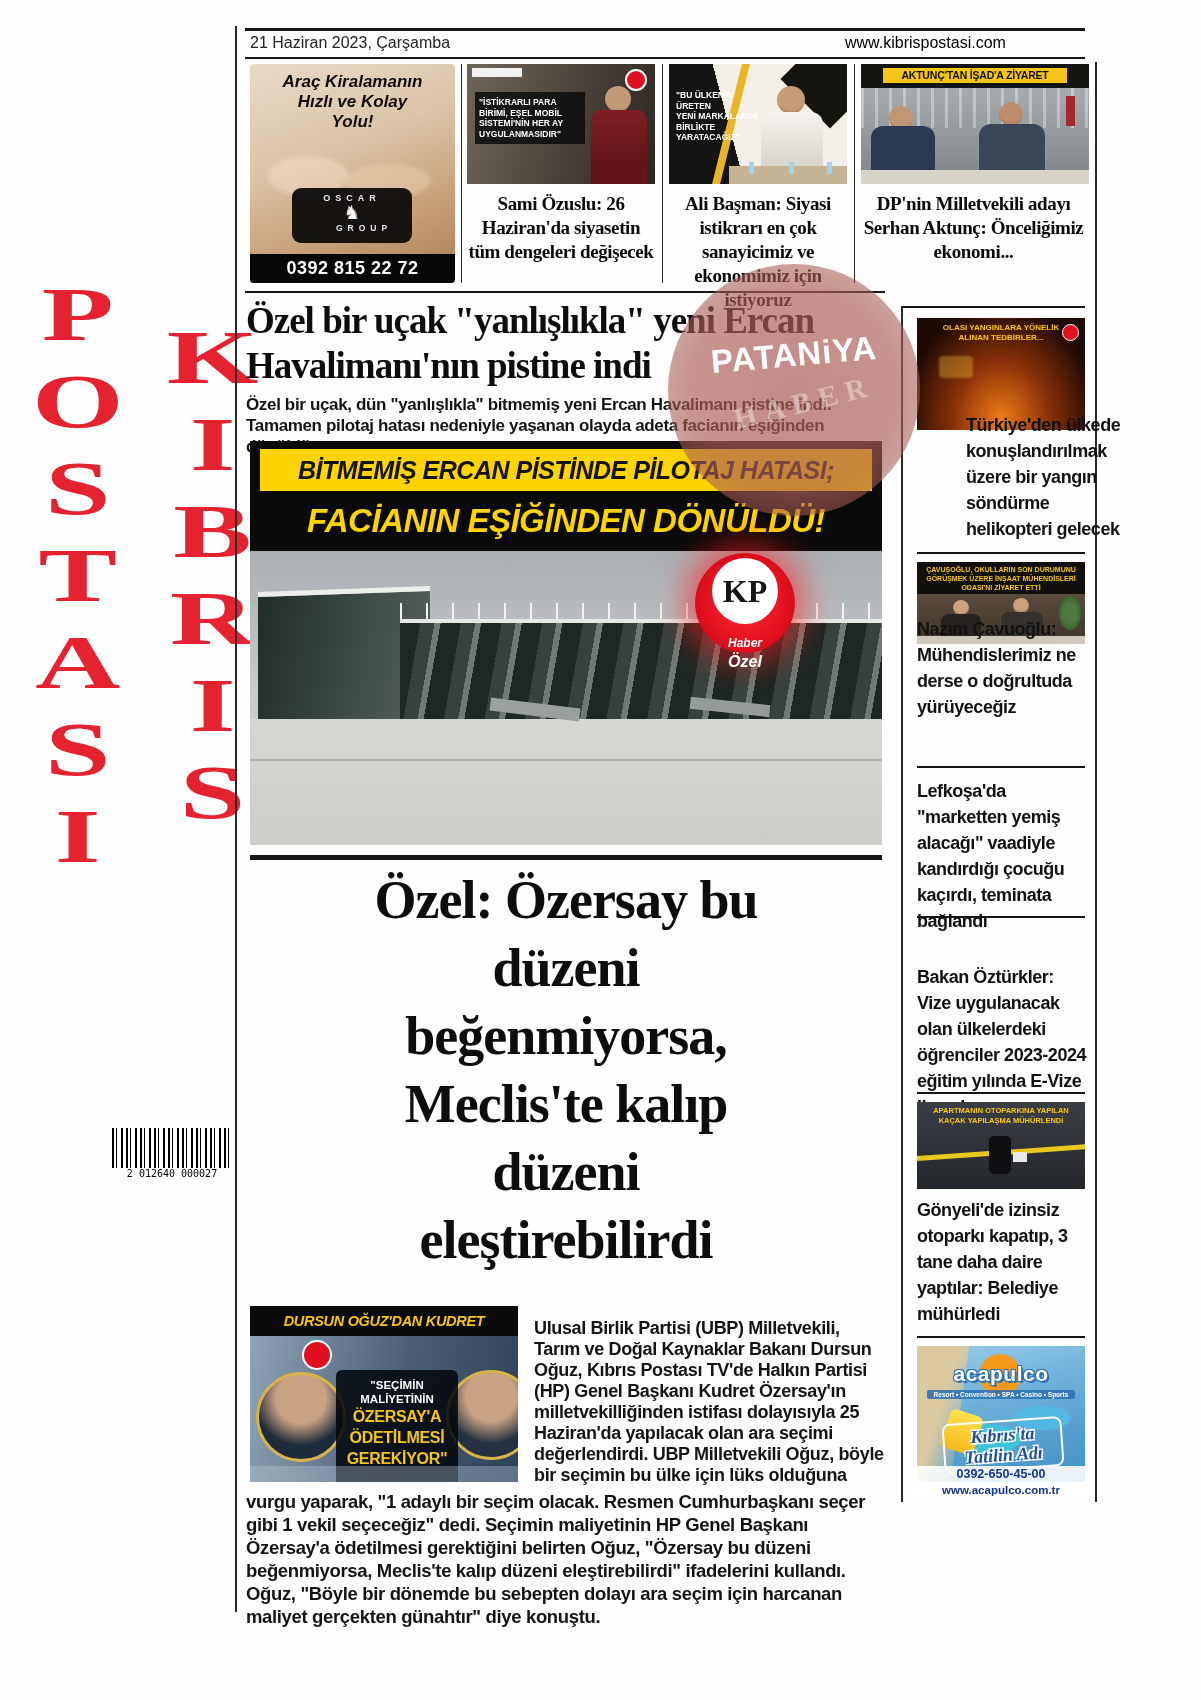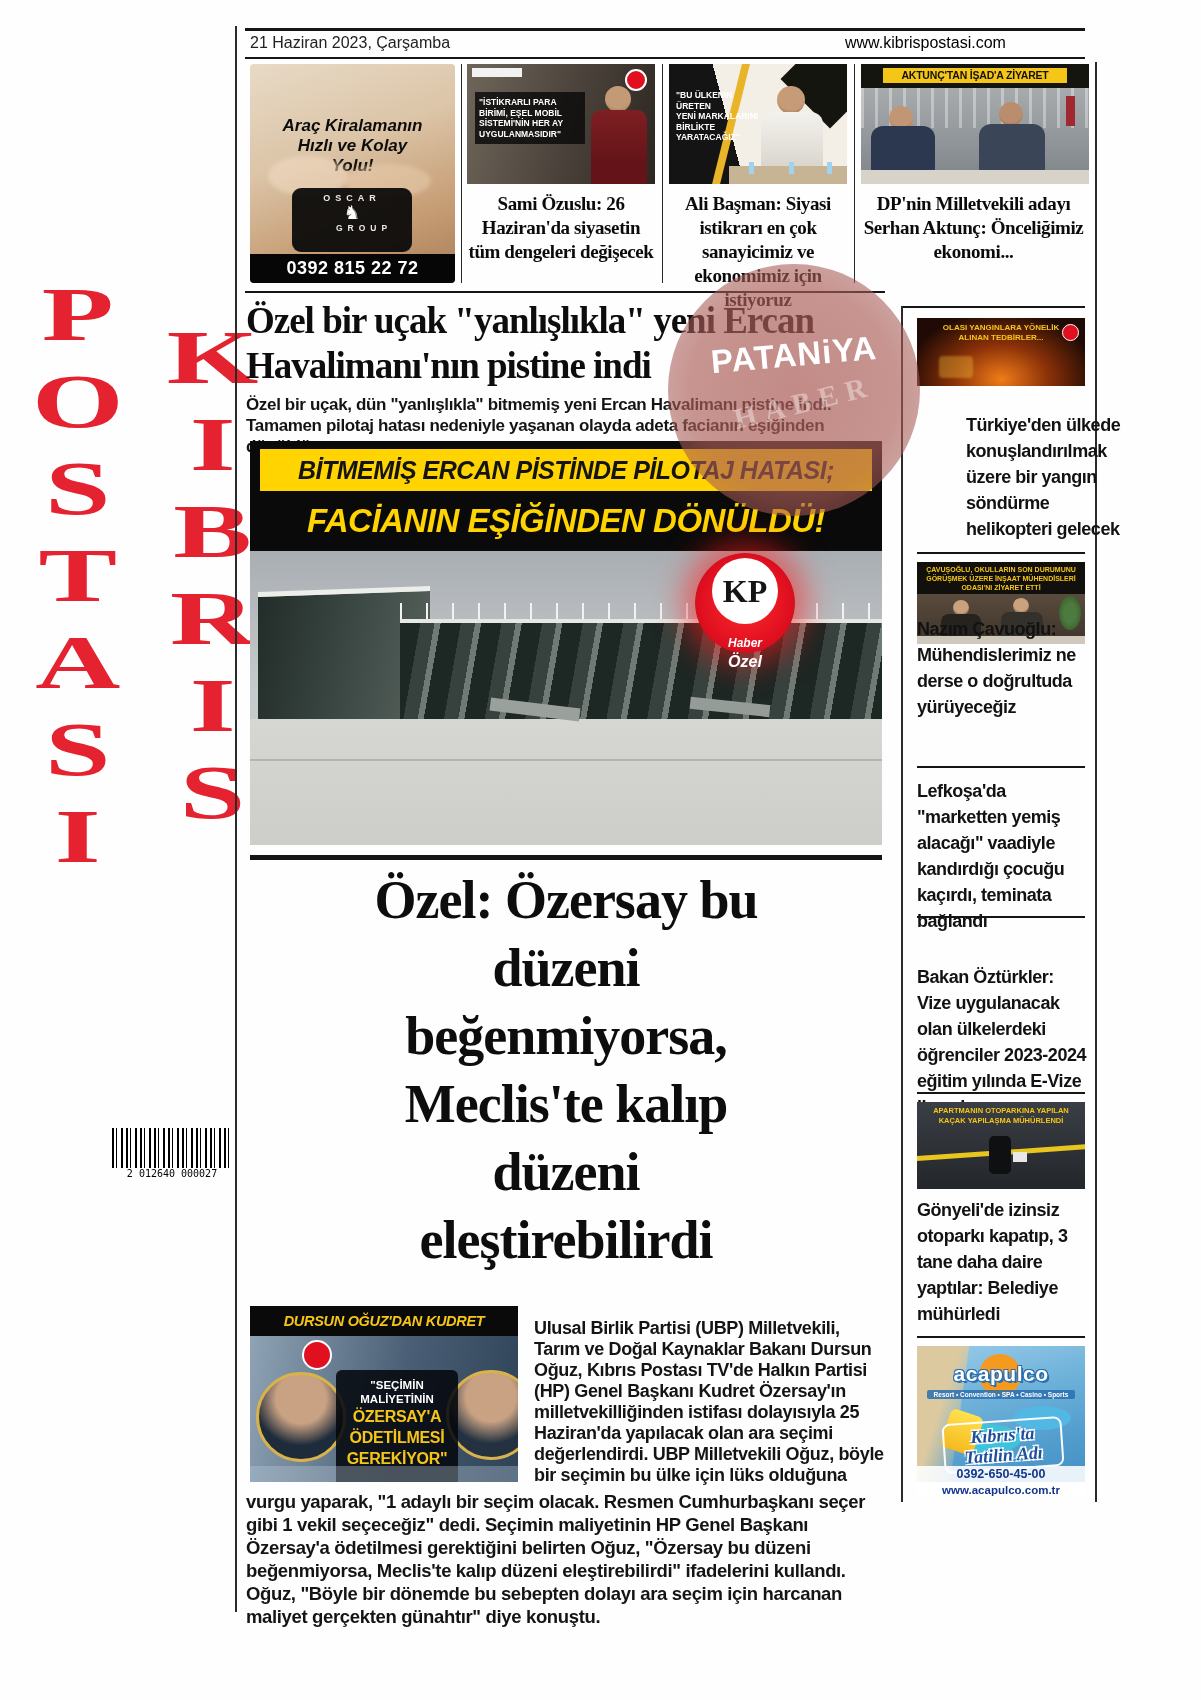--- a/index.html
+++ b/index.html
@@ -36,26 +36,26 @@
 
   <div class="vline" style="left:235px;top:26px;width:2px;height:1586px;"></div>
 
   <div class="hline" style="left:245px;top:28px;width:840px;height:3px;"></div>
   <div class="abs" style="left:250px;top:34px;font-size:16px;color:#222;">21 Haziran 2023, Çarşamba</div>
   <div class="abs" style="left:845px;top:34px;width:240px;text-align:left;font-size:16px;color:#000000;">www.kibrispostasi.com</div>
   <div class="hline" style="left:245px;top:57px;width:840px;height:2px;"></div>
 
   <div class="card-img" style="left:250px;top:64px;width:205px;height:219px;border-radius:4px;
        background:linear-gradient(160deg,#e8dac6 0%,#dcc5a8 38%,#c69d74 72%,#a87c58 100%);">
-    <div class="abs pre center" style="left:0;right:0;top:8px;font-weight:700;font-style:italic;font-size:17px;line-height:20px;color:#0c0c0c;margin-top:44px;">Araç Kiralamanın
+    <div class="abs pre center" style="left:0;right:0;top:8px;font-weight:700;font-style:italic;font-size:17px;line-height:20px;color:#0c0c0c;">Araç Kiralamanın
 Hızlı ve Kolay
 Yolu!</div>
     <div class="abs" style="left:18px;top:92px;width:80px;height:40px;border-radius:50%;background:rgba(243,221,196,0.55);filter:blur(2px);"></div>
     <div class="abs" style="left:95px;top:100px;width:86px;height:34px;border-radius:50%;background:rgba(236,208,176,0.5);filter:blur(2px);"></div>
-    <div class="abs" style="left:42px;top:124px;width:120px;height:64px;background:rgba(8,8,8,0.93);border-radius:9px;text-align:center;">
+    <div class="abs" style="left:42px;top:124px;width:120px;height:55px;background:rgba(8,8,8,0.93);border-radius:9px;text-align:center;">
       <div style="margin-top:5px;color:#e9e9e9;font-size:9px;letter-spacing:5px;font-weight:700;">OSCAR</div>
       <div style="color:#fff;font-size:19px;line-height:20px;">♞</div>
       <div style="color:#e9e9e9;font-size:8.5px;letter-spacing:5px;font-weight:700;margin-left:24px;">GROUP</div>
     </div>
     <div class="abs center" style="left:0;right:0;bottom:0;height:29px;background:#060606;color:#fff;font-weight:700;font-size:18px;line-height:29px;letter-spacing:0.5px;">0392 815 22 72</div>
   </div>
 
   <div class="vline" style="left:461px;top:64px;width:1px;height:219px;"></div>
 
   <div class="card-img" style="left:467px;top:64px;width:188px;height:120px;background:linear-gradient(105deg,#6f665b 0%,#4a423a 55%,#2c2username621 100%);background:linear-gradient(105deg,#6f665b 0%,#4a423a 55%,#2c2621 100%);">
@@ -169,21 +169,21 @@
   </div>
 
   <div class="abs bodytxt" style="left:534px;top:1318px;width:352px;line-height:21px;">Ulusal Birlik Partisi (UBP) Milletvekili, Tarım ve Doğal Kaynaklar Bakanı Dursun Oğuz, Kıbrıs Postası TV'de Halkın Partisi (HP) Genel Başkanı Kudret Özersay'ın milletvekilliğinden istifası dolayısıyla 25 Haziran'da yapılacak olan ara seçimi değerlendirdi. UBP Milletvekili Oğuz, böyle bir seçimin bu ülke için lüks olduğuna</div>
 
   <div class="abs bodytxt" style="left:246px;top:1490px;width:642px;font-size:18.5px;line-height:23px;">vurgu yaparak, "1 adaylı bir seçim olacak. Resmen Cumhurbaşkanı seçer gibi 1 vekil seçeceğiz" dedi. Seçimin maliyetinin HP Genel Başkanı Özersay'a ödetilmesi gerektiğini belirten Oğuz, "Özersay bu düzeni beğenmiyorsa, Meclis'te kalıp düzeni eleştirebilirdi" ifadelerini kullandı. Oğuz, "Böyle bir dönemde bu sebepten dolayı ara seçim için harcanan maliyet gerçekten günahtır" diye konuştu.</div>
 
   <div class="hline" style="left:903px;top:306px;width:182px;height:2px;"></div>
   <div class="vline" style="left:901px;top:306px;width:2px;height:1196px;"></div>
   <div class="vline" style="left:1095px;top:62px;width:2px;height:1440px;"></div>
 
-  <div class="card-img" style="left:917px;top:318px;width:168px;height:68px;
+  <div class="card-img" style="left:917px;top:318px;width:168px;height:112px;
        background:radial-gradient(ellipse at 50% 90%,#f07c18 0%,#8a3108 40%,#200a05 80%);">
     <div class="abs pre yellow-cap" style="left:0;right:0;top:5px;font-size:8px;line-height:10px;">OLASI YANGINLARA YÖNELİK
 ALINAN TEDBİRLER...</div>
     <div class="abs" style="right:6px;top:6px;width:15px;height:15px;border-radius:50%;background:#e01020;border:1.5px solid #fff;"></div>
     <div class="abs" style="left:22px;top:38px;width:34px;height:22px;border-radius:4px;background:rgba(250,200,60,0.35);filter:blur(1px);"></div>
   </div>
   <div class="abs sb-head" style="left:966px;top:412px;width:174px;">Türkiye'den ülkede konuşlandırılmak üzere bir yangın söndürme helikopteri gelecek</div>
 
   <div class="hline" style="left:917px;top:552px;width:168px;height:1.5px;"></div>
 

